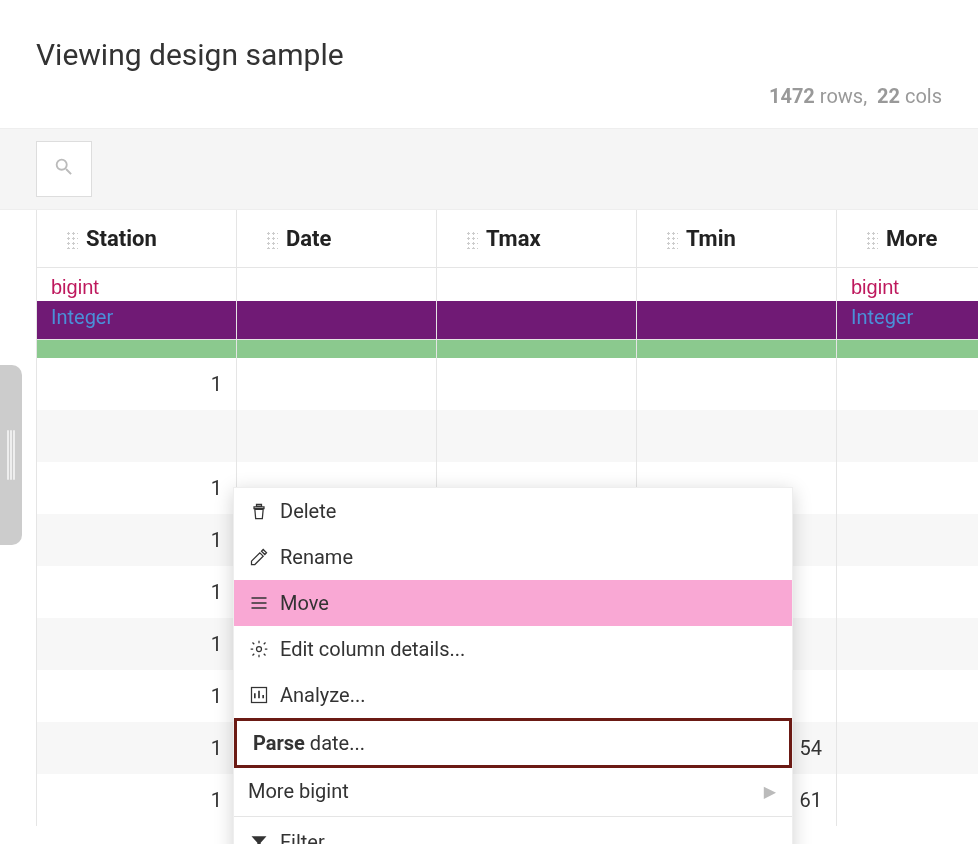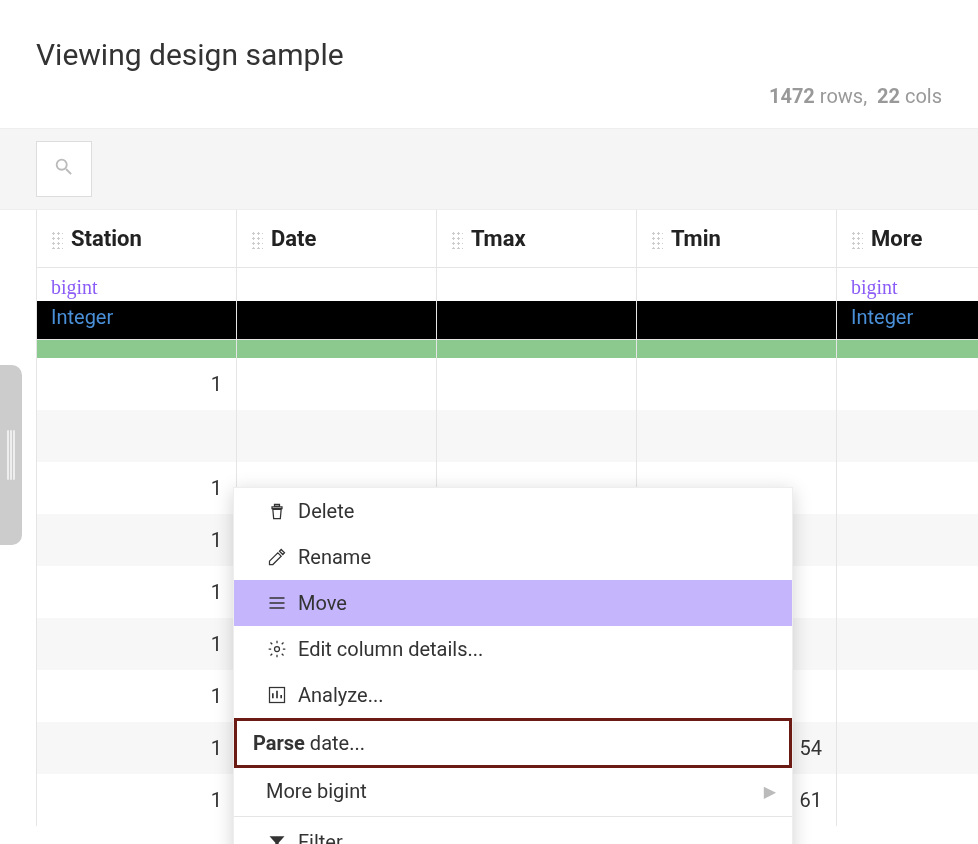--- a/index.html
+++ b/index.html
@@ -85,21 +85,21 @@
     }
     table {
       border-collapse: collapse;
       width: 100%;
       table-layout: fixed;
     }
     th {
       background: #fff;
       border: 1px solid #e5e5e5;
       border-top: none;
-      padding: 16px 14px;
+      padding: 16px 29px;
       text-align: left;
       font-size: 22px;
       font-weight: 700;
       color: #222;
       position: relative;
     }
     th .drag-handle {
       display: inline-block;
       width: 12px;
       height: 18px;
@@ -115,33 +115,33 @@
       width: 12px;
       height: 18px;
       background-image: radial-gradient(circle, #ccc 1.2px, transparent 1.2px);
       background-size: 5px 5px;
       background-position: 0 0;
     }
     .type-row td {
       border-left: 1px solid #e5e5e5;
       border-right: 1px solid #e5e5e5;
       padding: 8px 14px 2px 14px;
-      font-family: Liberation Serif, serif;
+      font-family: Liberation Sans, sans-serif;
       font-size: 20px;
-      color: #8b5cf6;
+      color: #be185d;
       background: #fff;
     }
     .meaning-row td {
       border-left: 1px solid #e5e5e5;
       border-right: 1px solid #e5e5e5;
       border-bottom: 1px solid #e5e5e5;
       padding: 4px 14px 10px 14px;
       font-size: 20px;
       color: #4a90d9;
-      background: #000000;
+      background: #701a75;
     }
     .green-row td {
       background: #8bc98e;
       height: 18px;
       border-left: 1px solid #e5e5e5;
       border-right: 1px solid #e5e5e5;
       padding: 0;
     }
     .data-row td {
       border-left: 1px solid #e5e5e5;
@@ -170,29 +170,29 @@
       left: 233px;
       top: 277px;
       width: 560px;
       background: #fff;
       box-shadow: 0 4px 18px rgba(0,0,0,0.18);
       border: 1px solid #eee;
       z-index: 10;
       font-size: 20px;
     }
     .context-menu .menu-item {
-      padding: 11px 32px;
+      padding: 11px 14px;
       display: flex;
       align-items: center;
       gap: 10px;
       cursor: pointer;
       position: relative;
     }
     .context-menu .menu-item.hover {
-      background: #c4b5fd;
+      background: #f9a8d4;
     }
     .context-menu .menu-item .icon-wrap {
       width: 22px;
       height: 22px;
       display: flex;
       align-items: center;
       justify-content: center;
       flex-shrink: 0;
     }
     .context-menu .menu-item .icon-wrap svg {

